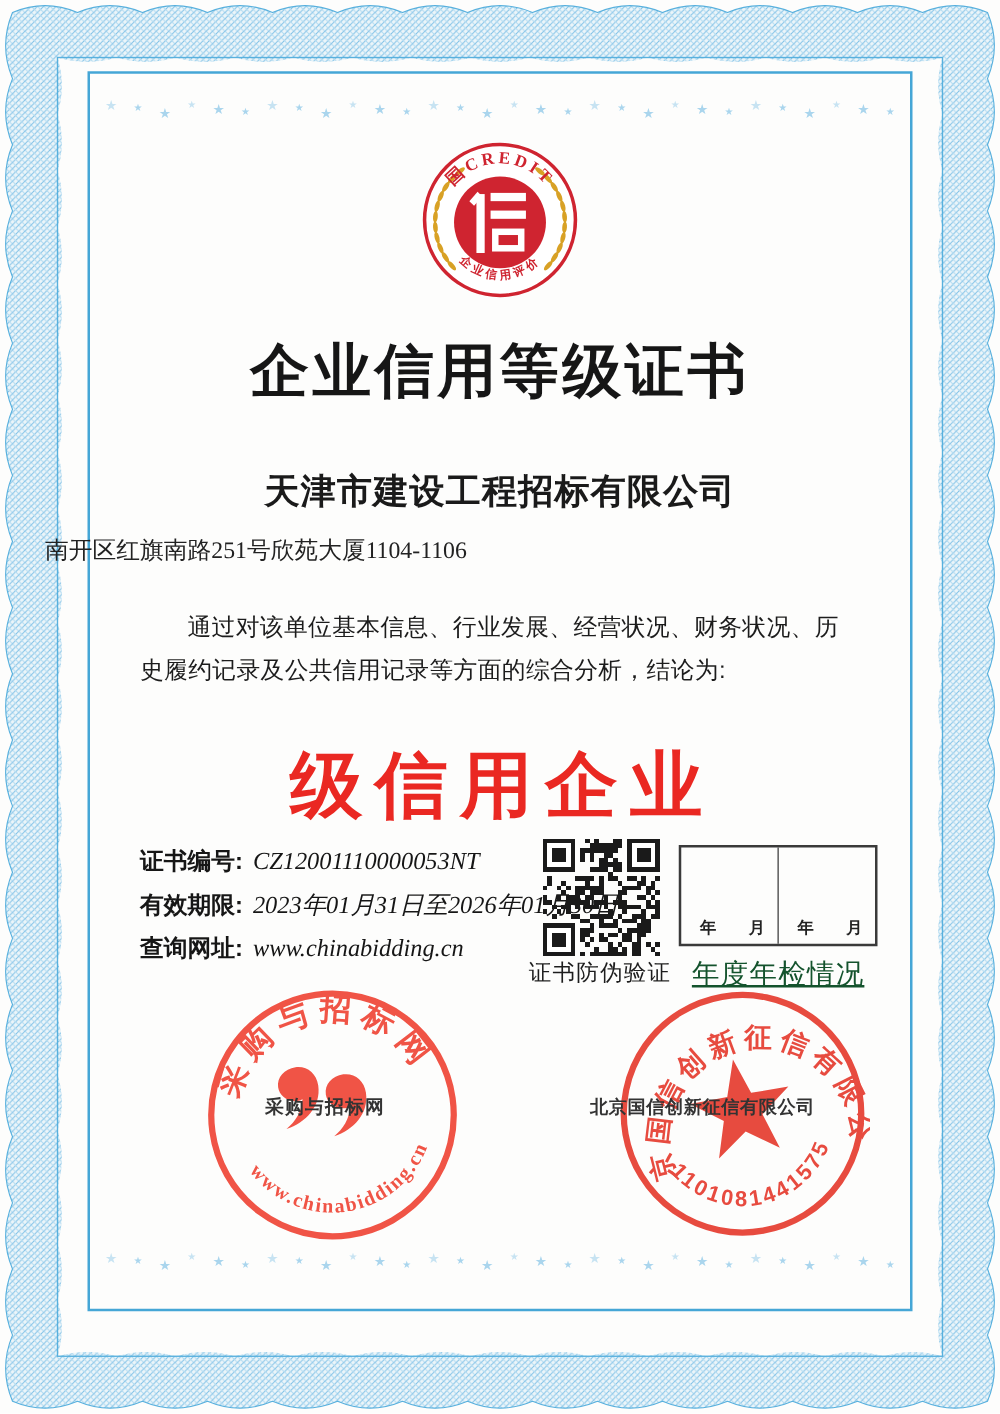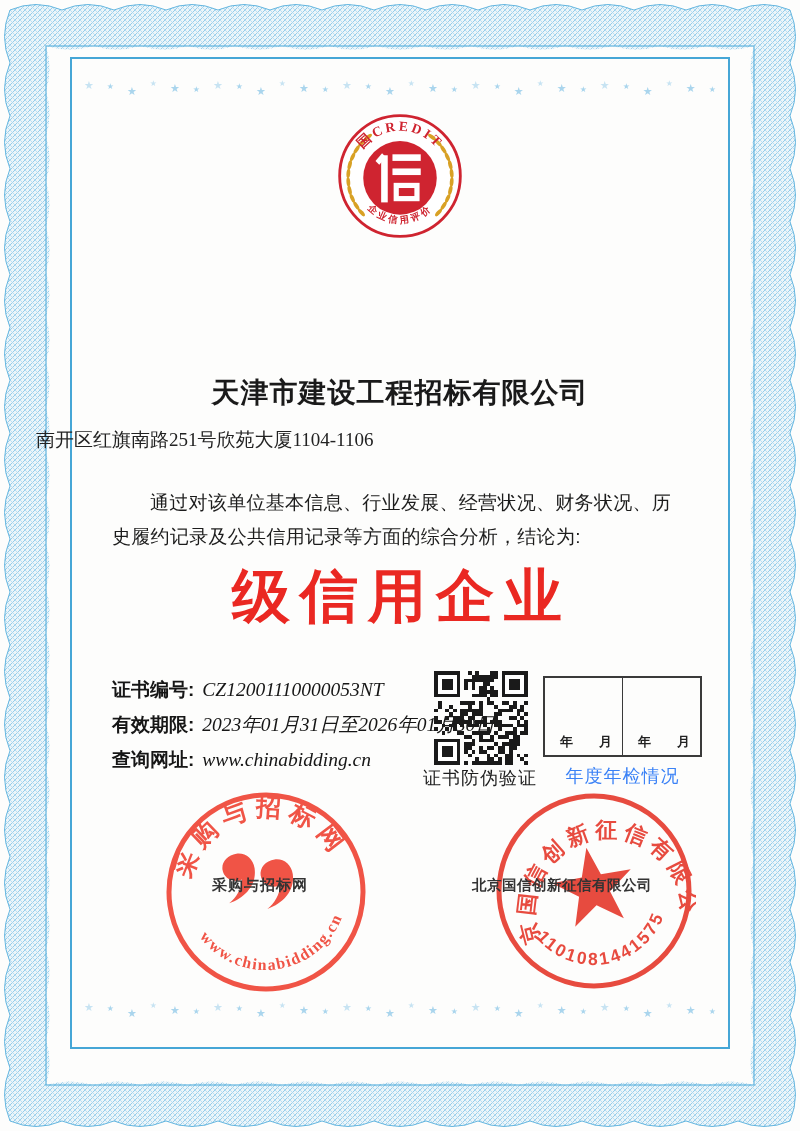--- a/index.html
+++ b/index.html
@@ -30,40 +30,40 @@
            font-family:"Liberation Serif",serif;font-size:19px;color:#222;margin-left:36px;}
 
   .statement{position:absolute;top:486px;left:112px;width:578px;font-size:19px;
              line-height:34px;color:#1c1c1c;text-indent:2em;letter-spacing:0.3px;font-weight:500;}
 
   .rating{position:absolute;top:558px;left:0;width:100%;display:flex;
           justify-content:center;align-items:baseline;color:#ea2822;white-space:nowrap;}
   .rating .grade{font-size:64px;font-weight:900;letter-spacing:20px;
                  text-shadow:2.5px 2.5px 0 rgba(250,200,40,.45);}
   .rating .suffix{font-family:"Liberation Serif",serif;font-size:58px;font-weight:700;
-                  letter-spacing:10px;margin-left:4px;}
+                  letter-spacing:10px;margin-left:4px;margin-top:32px;}
 
   .fields{position:absolute;left:112px;top:672px;}
   .field-row{height:35px;line-height:35px;display:flex;align-items:baseline;}
   .field-label{font-size:19px;font-weight:700;color:#161616;margin-right:8px;}
   .field-value{font-family:"Liberation Serif",serif;font-size:19.5px;color:#161616;font-style:italic;}
 
   .qr-box{position:absolute;left:434px;top:671px;width:94px;height:94px;}
   .qr-caption{position:absolute;left:423px;top:766px;width:128px;text-align:left;
               font-family:"Liberation Serif",serif;font-size:18px;color:#1d1d1d;letter-spacing:1px;}
 
   .annual-box{position:absolute;left:543px;top:676px;width:159px;height:81px;
               border:2px solid #3a3a3a;display:flex;box-sizing:border-box;}
   .annual-cell{flex:1;position:relative;}
   .annual-cell + .annual-cell{border-left:1.5px solid #3a3a3a;}
   .ym{position:absolute;bottom:4px;left:0;right:0;display:flex;justify-content:flex-end;
       gap:26px;padding-right:10px;font-family:"Liberation Serif",serif;font-size:13px;
       font-weight:700;color:#222;}
   .annual-caption{position:absolute;left:543px;top:764px;width:159px;text-align:center;
-                  font-family:"Liberation Serif",serif;font-size:18px;color:#3b82f6;letter-spacing:1px;}
+                  font-family:"Liberation Serif",serif;font-size:22px;color:#14532d;letter-spacing:1px;text-decoration:underline;}
 
   .seal{position:absolute;opacity:.92;}
   .seal-left{left:162px;top:788px;width:208px;height:208px;}
   .seal-right{left:492px;top:789px;width:204px;height:204px;}
   .overlay-text{position:absolute;z-index:5;font-weight:700;color:#333;text-align:center;white-space:nowrap;}
   .overlay-left{left:168px;top:876px;width:184px;font-size:15px;letter-spacing:1px;}
   .overlay-right{left:472px;top:876px;width:180px;font-size:14.5px;letter-spacing:0.5px;}
 
   .seal-arc-text{font-family:"Liberation Serif",serif;font-weight:700;}
   .emblem-arc-text{font-family:"Liberation Serif",serif;font-weight:700;}
@@ -196,20 +196,21 @@
       <g>
         <polygon points="44,54 51,46 55,50 48,58" fill="#ffffff"></polygon>
         <rect x="50" y="48" width="7" height="50" fill="#ffffff"></rect>
         <rect x="62" y="47" width="30" height="7" fill="#ffffff"></rect>
         <rect x="62" y="62" width="30" height="7" fill="#ffffff"></rect>
         <rect x="66" y="80" width="22" height="14" fill="none" stroke="#ffffff" stroke-width="5.5"></rect>
       </g>
     </svg>
   </div>
 
+  <div class="cert-title">企业信用等级证书</div>
 
   <div class="company">天津市建设工程招标有限公司</div>
   <div class="address">南开区红旗南路251号欣苑大厦1104-1106</div>
 
   <div class="statement">通过对该单位基本信息、行业发展、经营状况、财务状况、历史履约记录及公共信用记录等方面的综合分析，结论为:</div>
 
   <div class="rating">
     <span class="suffix">级信用企业</span>
   </div>
 

